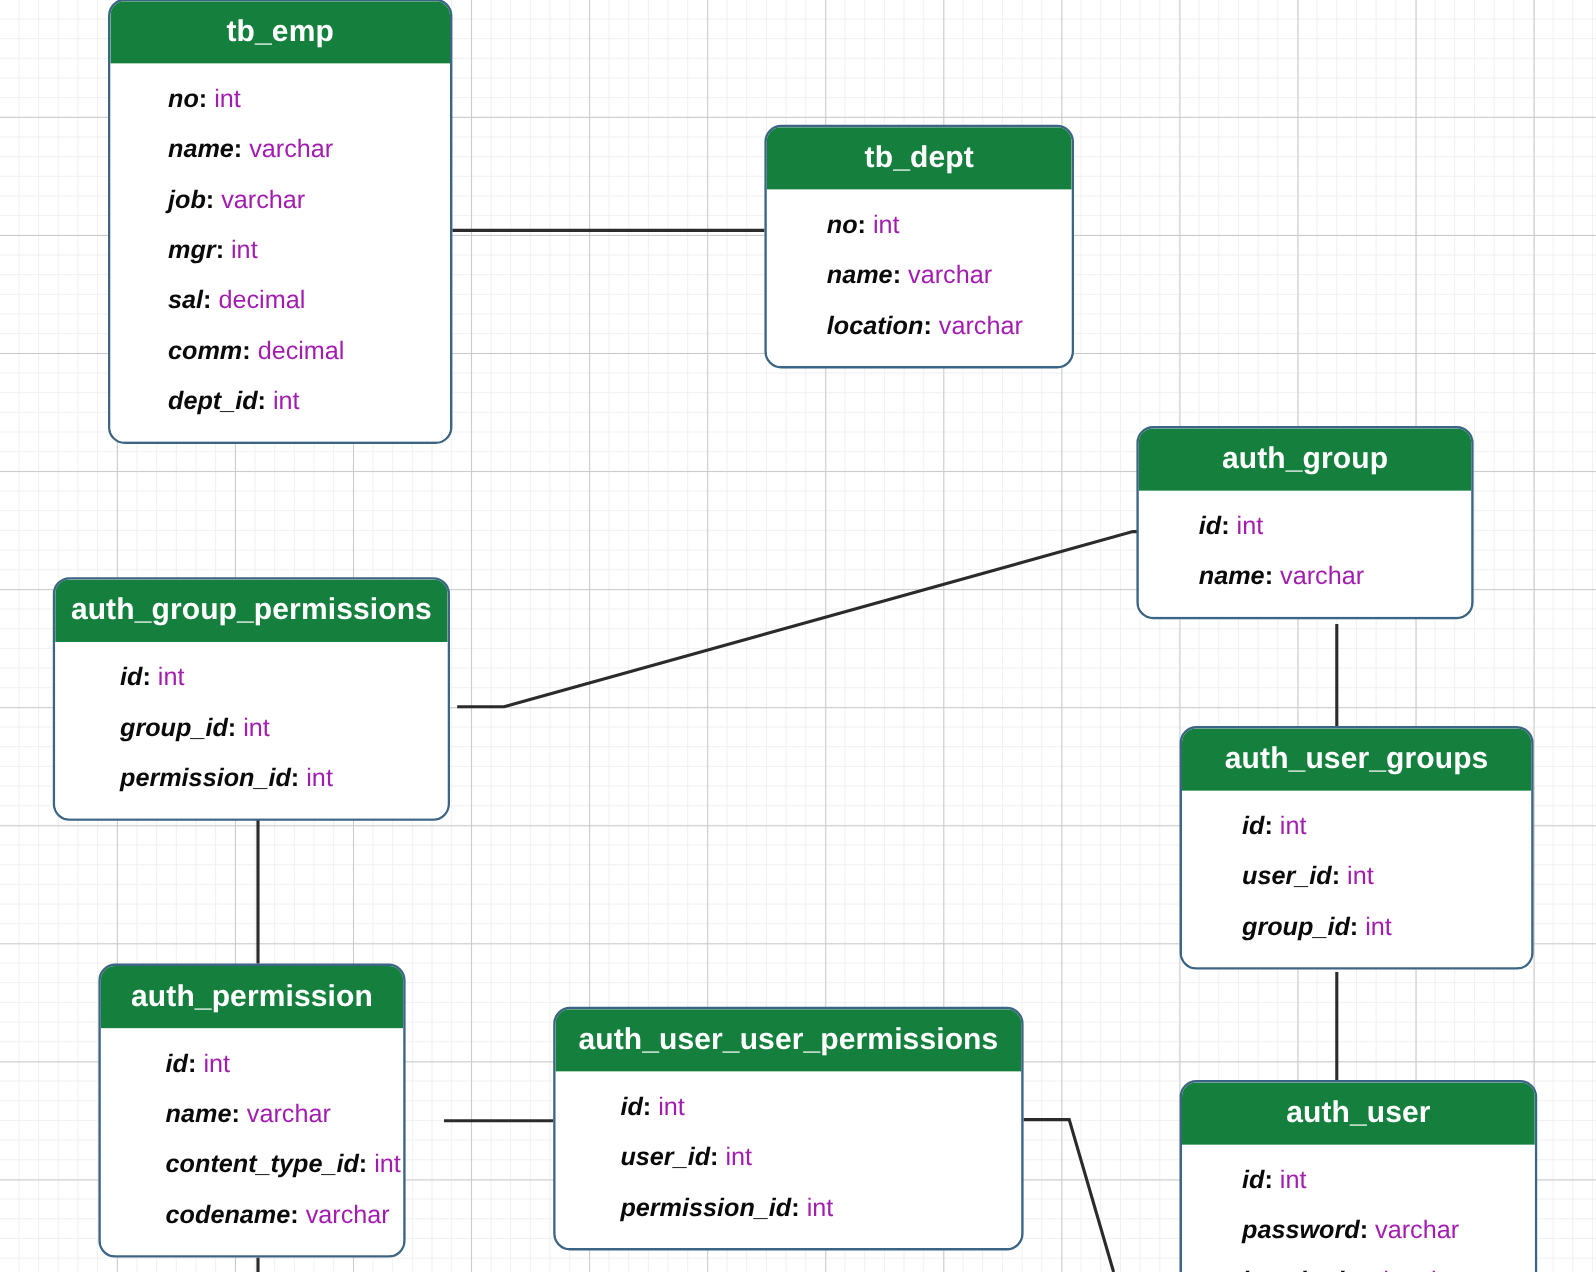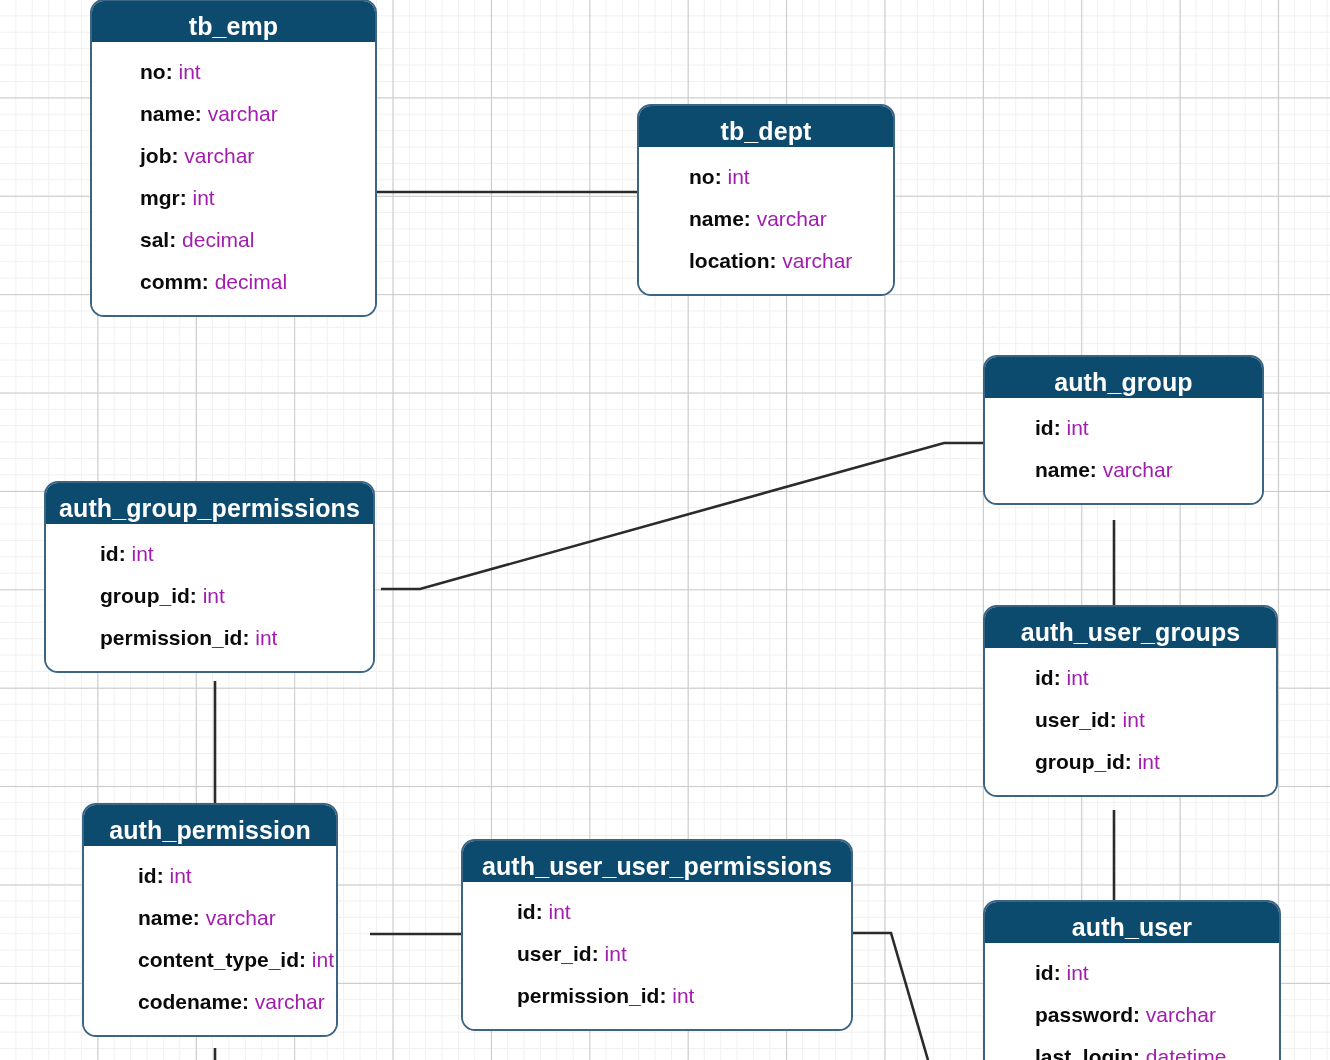--- a/index.html
+++ b/index.html
@@ -37,49 +37,49 @@
   .entity {
     position: absolute;
     box-sizing: border-box;
     background: #ffffff;
     border-radius: 14px;
     border: 2px solid #3c6585;
     overflow: hidden;
     z-index: 2;
   }
   .entity-header {
-    background: #0c4a6e;
+    background: #15803d;
     color: #ffffff;
     text-align: center;
     font-size: 25px;
     font-weight: bold;
     letter-spacing: 0.1px;
-    padding: 11px 10px 1px 10px;
+    padding: 11px 10px 12px 10px;
     white-space: nowrap;
   }
   .entity-body {
     padding: 9px 0 12px 0;
     background: #ffffff;
   }
   .field {
     font-size: 21px;
     line-height: 42px;
     color: #111111;
     padding: 0 14px 0 48px;
     white-space: nowrap;
     font-weight: bold;
   }
-  .field .fname { color: #0a0a0a; font-weight: bold; }
+  .field .fname { color: #0a0a0a; font-weight: bold; font-style: italic; }
   .field .fsep  { color: #0a0a0a; font-weight: bold; }
   .field .ftype { color: #a21caf; font-weight: normal; }
 
   
   #e-tb_emp                    { left: 90px;  top: -1px;  width: 287px; }
   #e-tb_dept                   { left: 637px; top: 104px; width: 258px; }
-  #e-auth_group                { left: 983px; top: 355px; width: 281px; }
+  #e-auth_group                { left: 947px; top: 355px; width: 281px; }
   #e-auth_group_permissions    { left: 44px;  top: 481px; width: 331px; }
   #e-auth_user_groups          { left: 983px; top: 605px; width: 295px; }
   #e-auth_permission           { left: 82px;  top: 803px; width: 256px; }
   #e-auth_user_user_permissions{ left: 461px; top: 839px; width: 392px; }
   #e-auth_user                 { left: 983px; top: 900px; width: 298px; }
 
   #e-auth_group_permissions .field,
   #e-auth_permission .field,
   #e-auth_user_user_permissions .field { padding-left: 54px; }
   #e-auth_group .field,
@@ -107,20 +107,21 @@
 
   <div class="entity" id="e-tb_emp">
     <div class="entity-header">tb_emp</div>
     <div class="entity-body">
       <div class="field"><span class="fname">no</span><span class="fsep">: </span><span class="ftype">int</span></div>
       <div class="field"><span class="fname">name</span><span class="fsep">: </span><span class="ftype">varchar</span></div>
       <div class="field"><span class="fname">job</span><span class="fsep">: </span><span class="ftype">varchar</span></div>
       <div class="field"><span class="fname">mgr</span><span class="fsep">: </span><span class="ftype">int</span></div>
       <div class="field"><span class="fname">sal</span><span class="fsep">: </span><span class="ftype">decimal</span></div>
       <div class="field"><span class="fname">comm</span><span class="fsep">: </span><span class="ftype">decimal</span></div>
+      <div class="field"><span class="fname">dept_id</span><span class="fsep">: </span><span class="ftype">int</span></div>
     </div>
   </div>
 
   <div class="entity" id="e-tb_dept">
     <div class="entity-header">tb_dept</div>
     <div class="entity-body">
       <div class="field"><span class="fname">no</span><span class="fsep">: </span><span class="ftype">int</span></div>
       <div class="field"><span class="fname">name</span><span class="fsep">: </span><span class="ftype">varchar</span></div>
       <div class="field"><span class="fname">location</span><span class="fsep">: </span><span class="ftype">varchar</span></div>
     </div>

